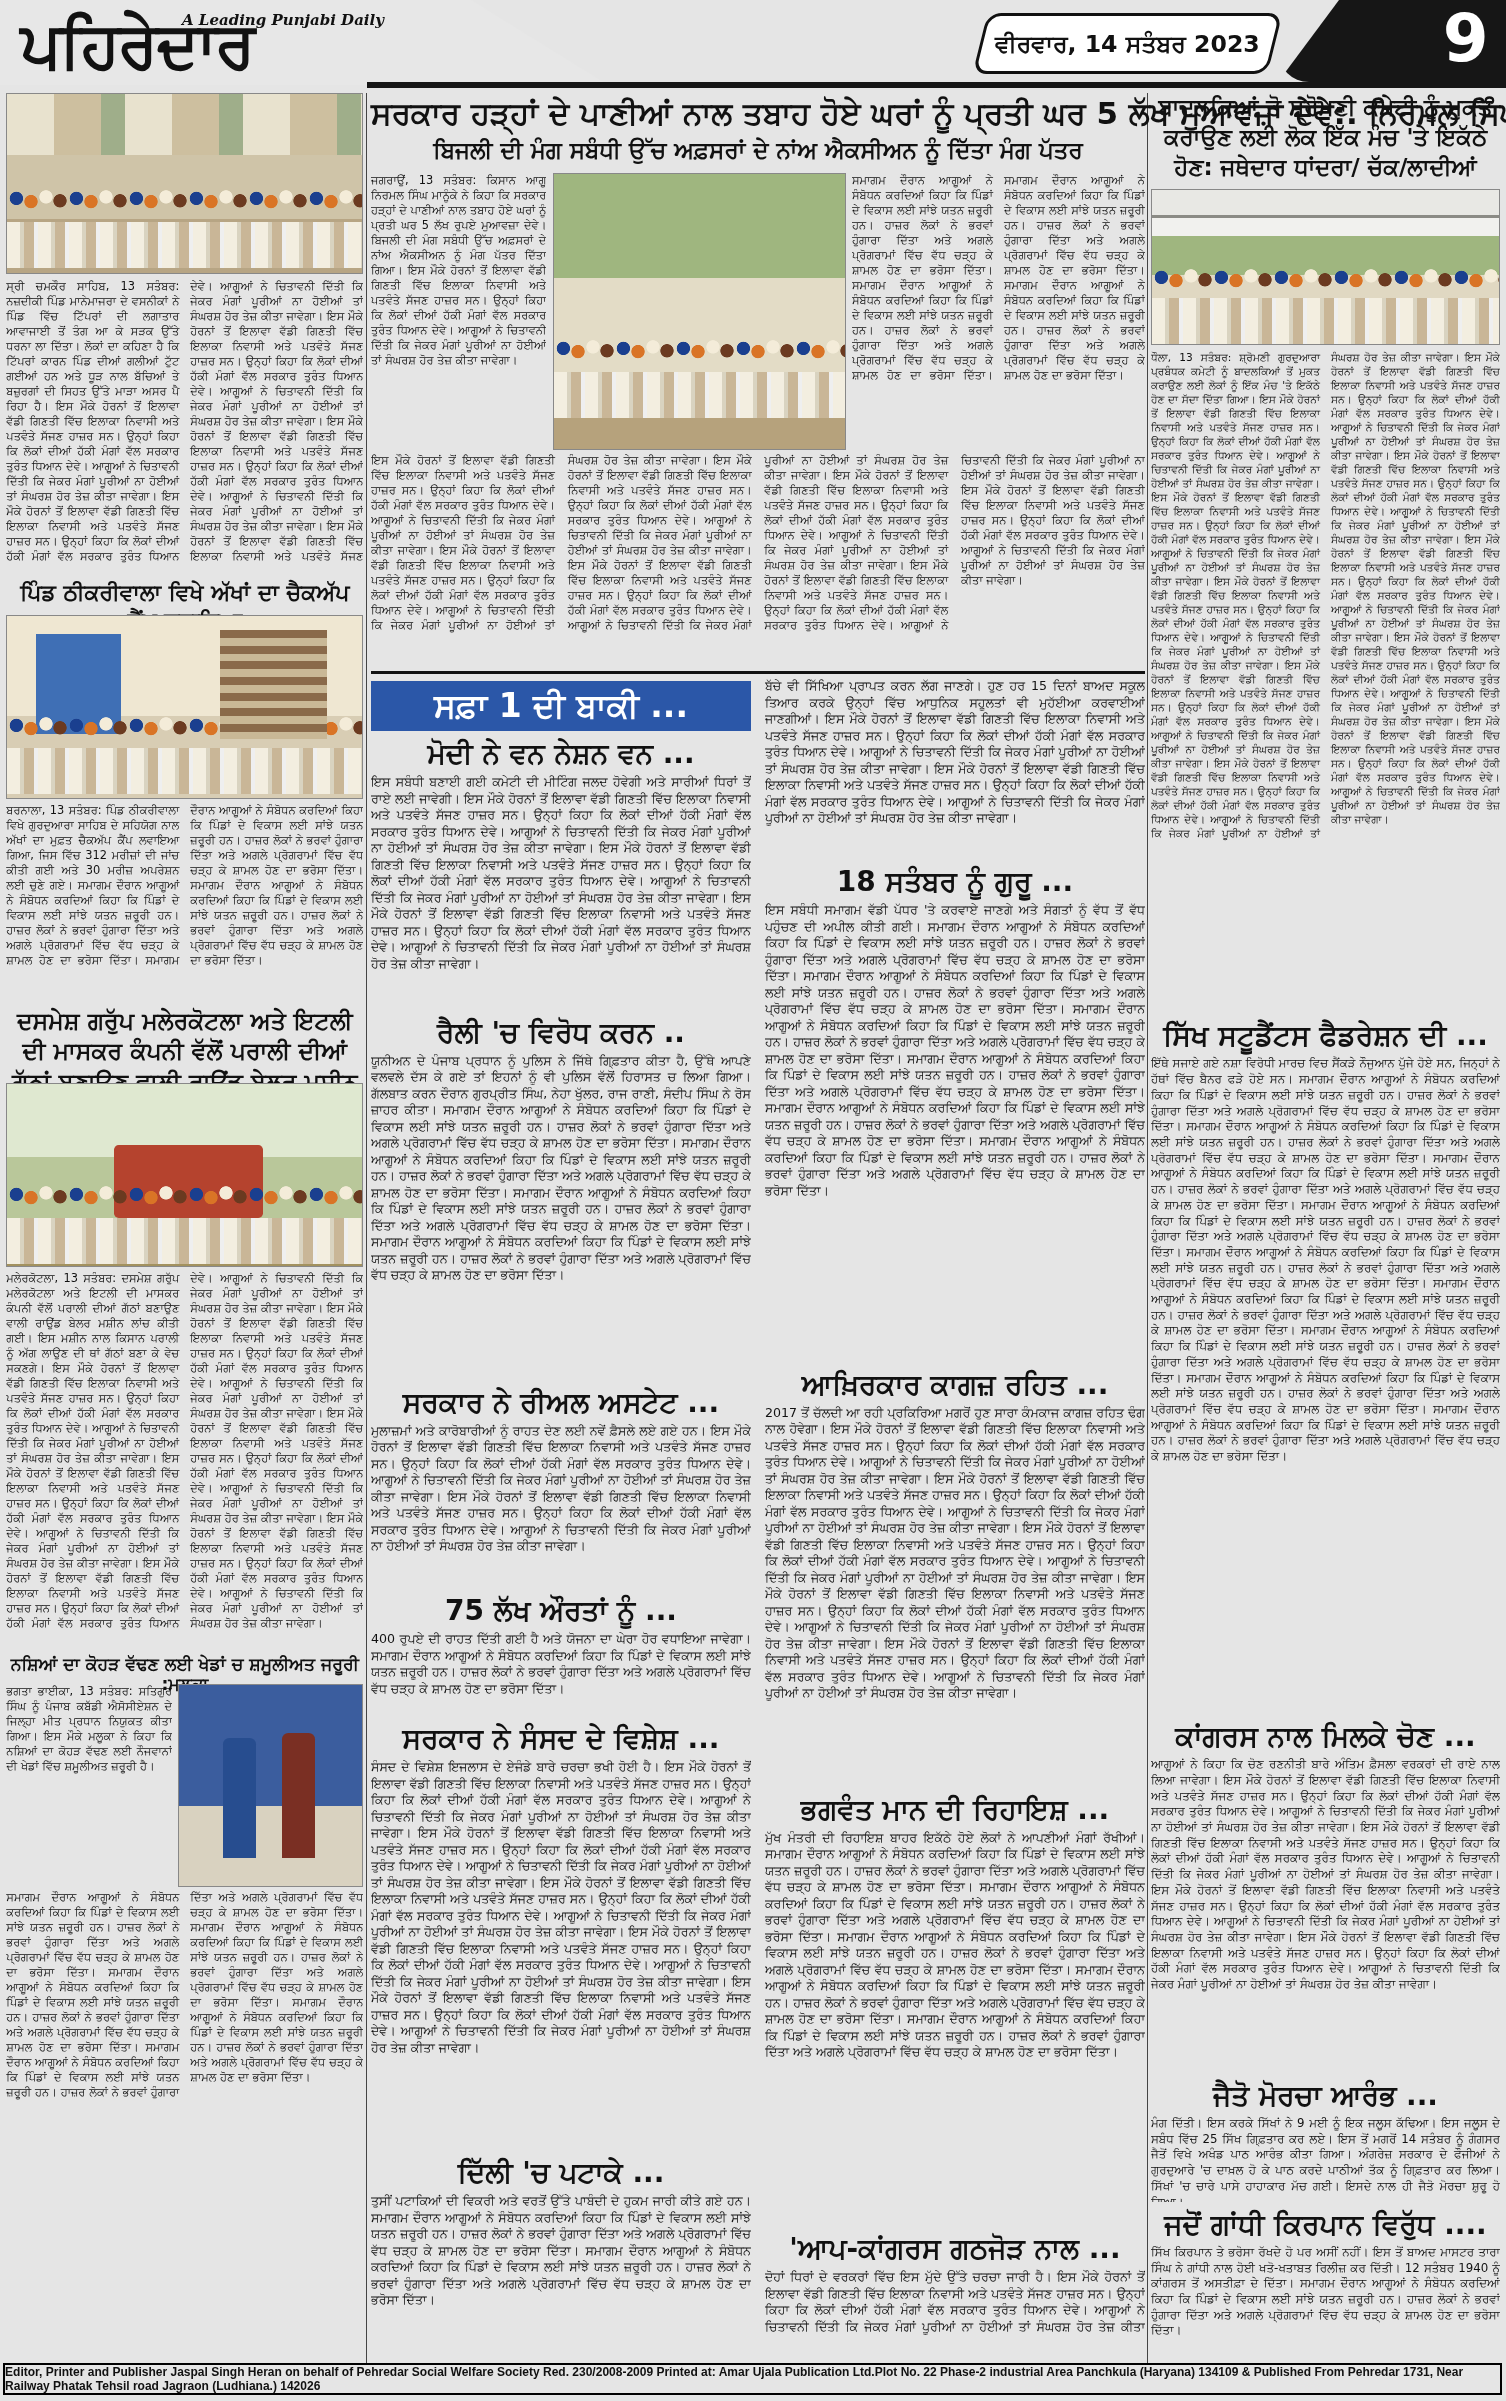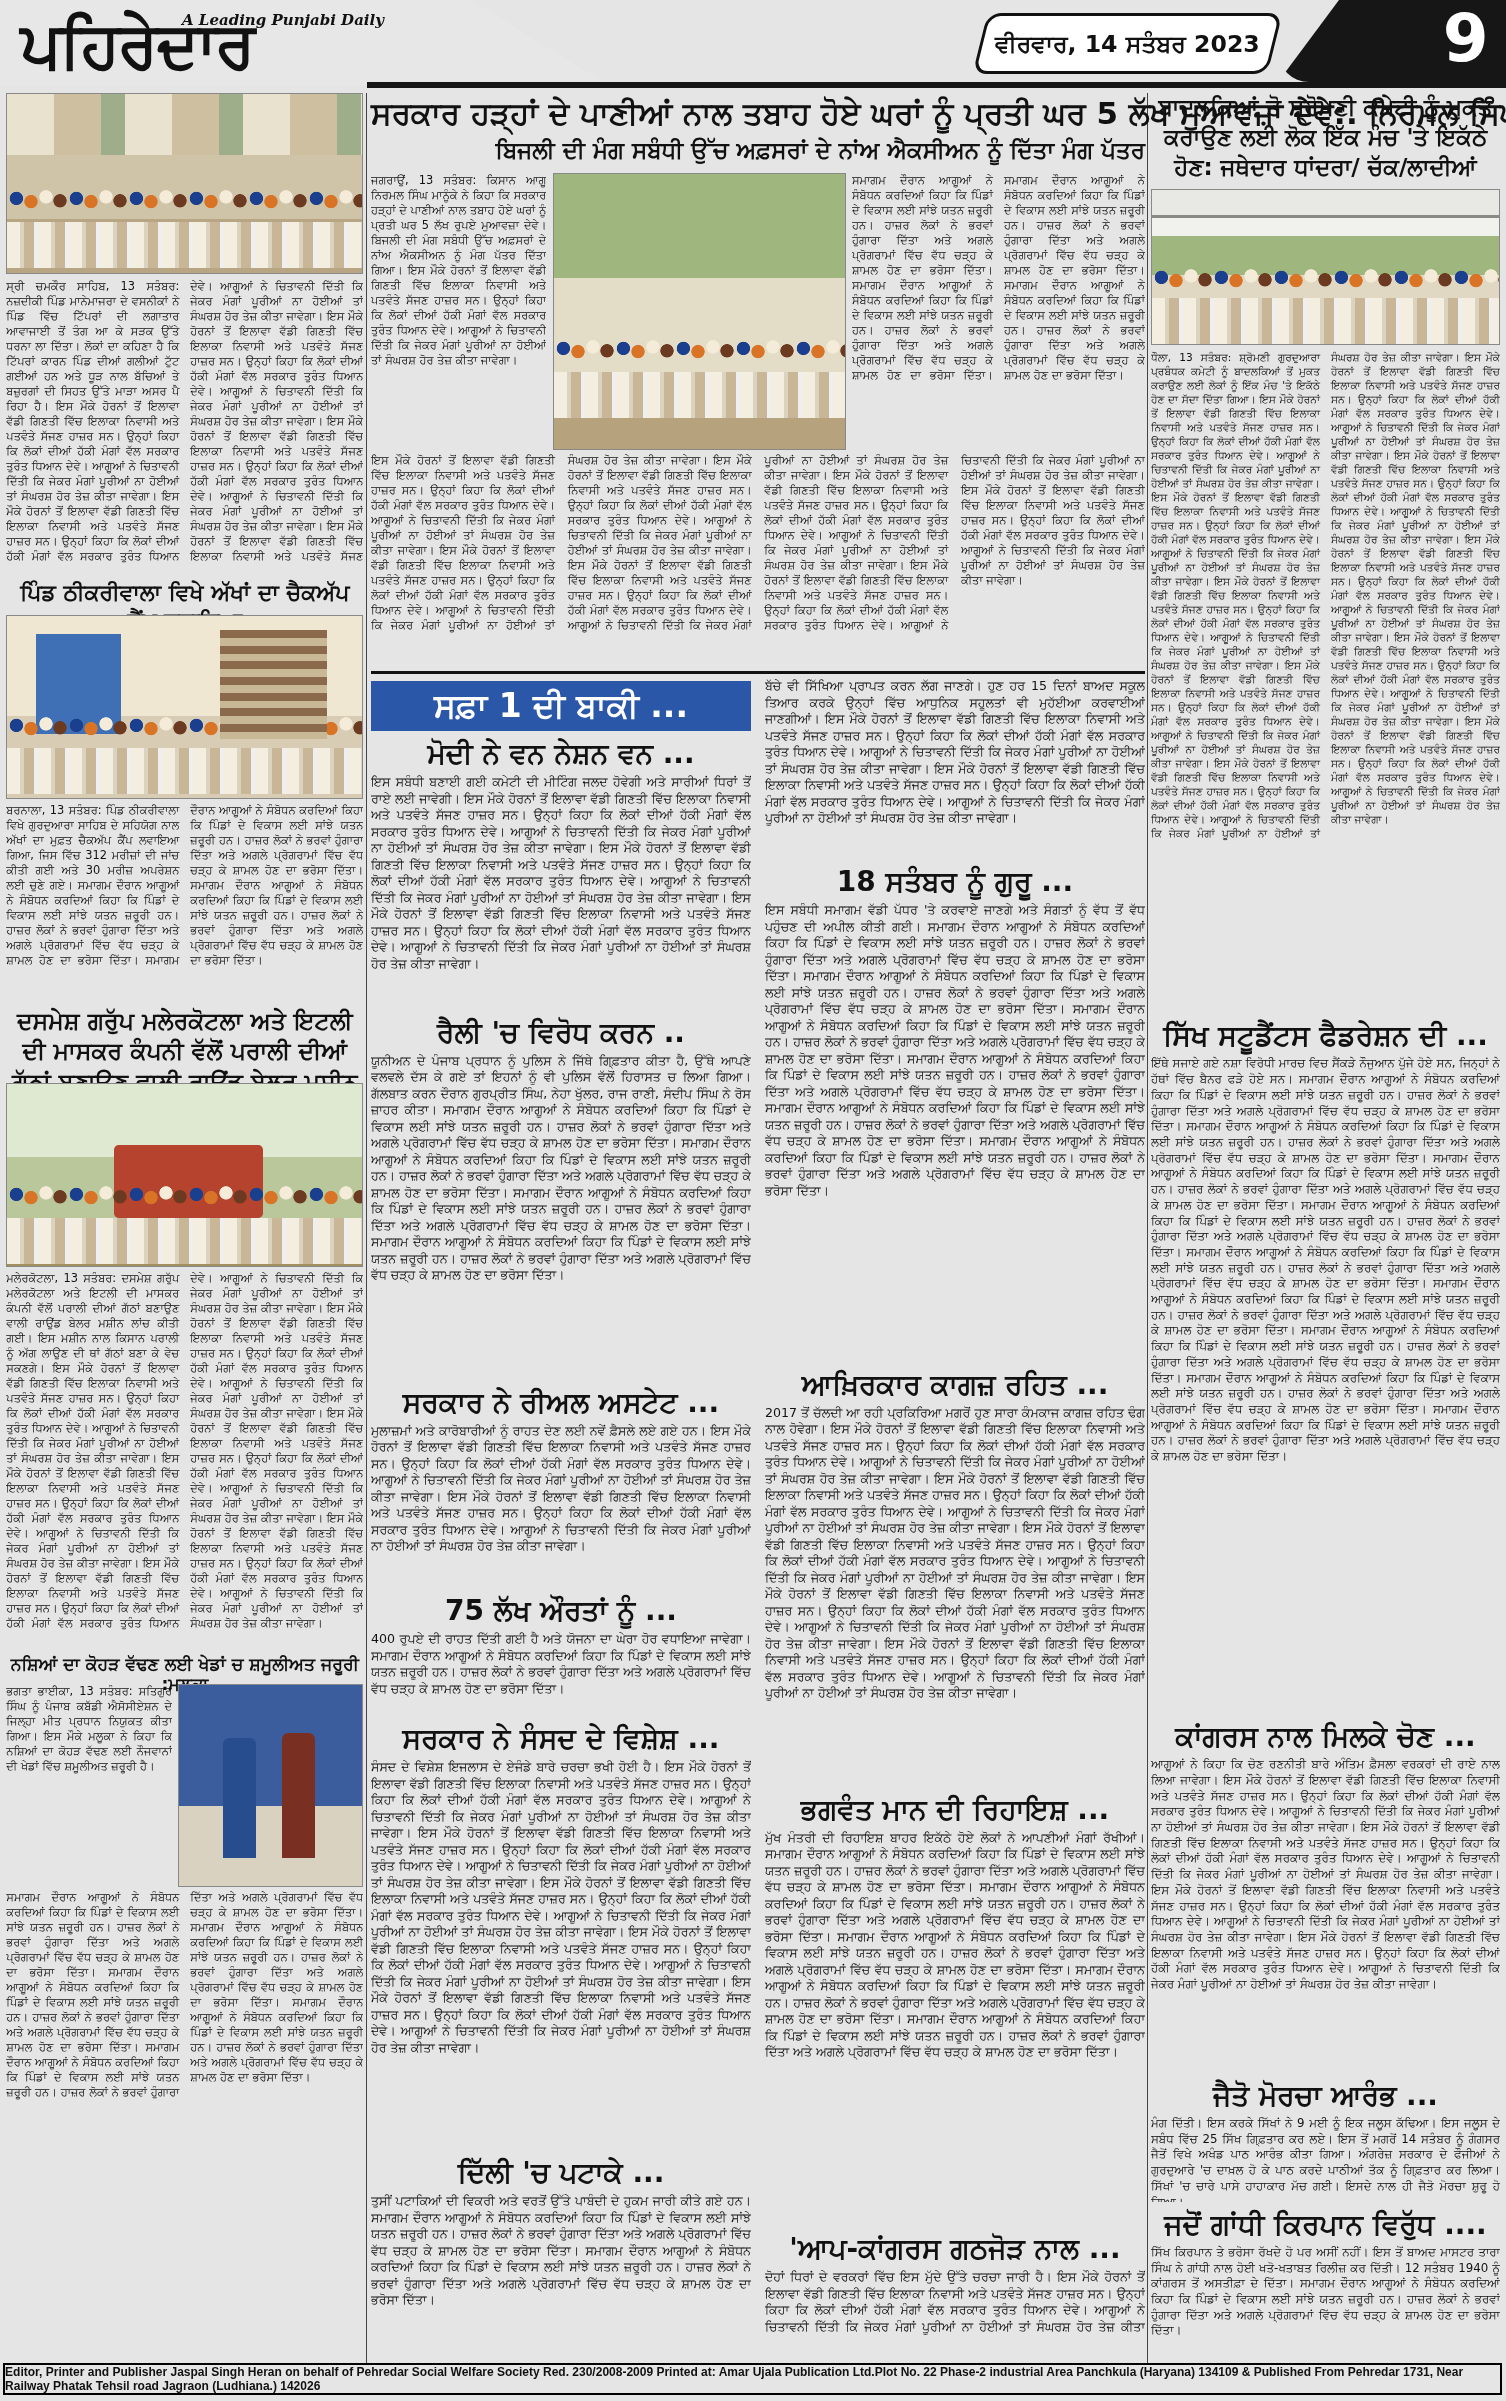--- a/index.html
+++ b/index.html
@@ -27,21 +27,21 @@
   .vrule{position:absolute;top:93px;width:0.8px;height:2270px;background:#444;}
   .vr1{left:366px;} .vr2{left:1147px;}
   
   .hl{font-weight:700;text-align:center;line-height:1.3;}
   .hl-l1{font-size:27px;height:85px;}
   .hl-l2{font-size:22px;height:36px;margin-top:7.9px;}
   .hl-l3{font-size:23.6px;height:77px;margin-top:6.3px;}
   .hl-l4{font-size:28px;height:89px;margin-top:6.3px;}
   .sub-l4{font-size:17.3px;font-weight:700;text-align:center;height:30px;}
   .hl-main{font-size:31px;height:44px;white-space:nowrap;}
-  .sub-main{font-size:23px;font-weight:700;text-align:right;height:36px;}
+  .sub-main{font-size:23px;font-weight:700;text-align:center;height:36px;}
   .hl-r{font-size:23px;height:96px;}
   .sec-h{font-size:28px;font-weight:700;text-align:center;line-height:1.25;margin:4.7px 0 3.1px 0;}
   
   .body{font-size:11.4px;line-height:15px;text-align:justify;overflow:hidden;}
   .cols2{column-count:2;column-gap:11px;}
   .cols4{column-count:4;column-gap:12.6px;}
   .dateline{font-weight:400;}
   
   .photo{position:relative;border:0.8px solid #888;overflow:hidden;}
   .heads{position:absolute;left:0;right:0;height:35px;background-repeat:repeat-x;background-size:60px 35px;

